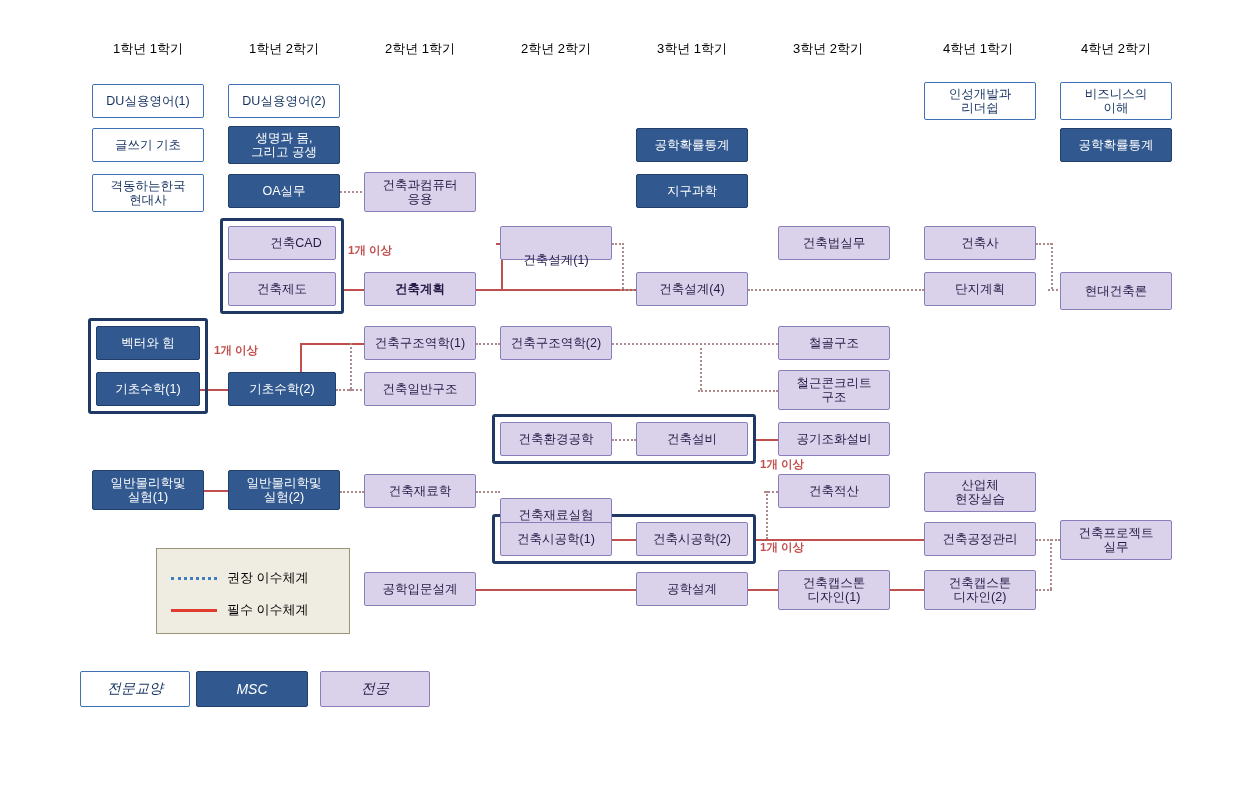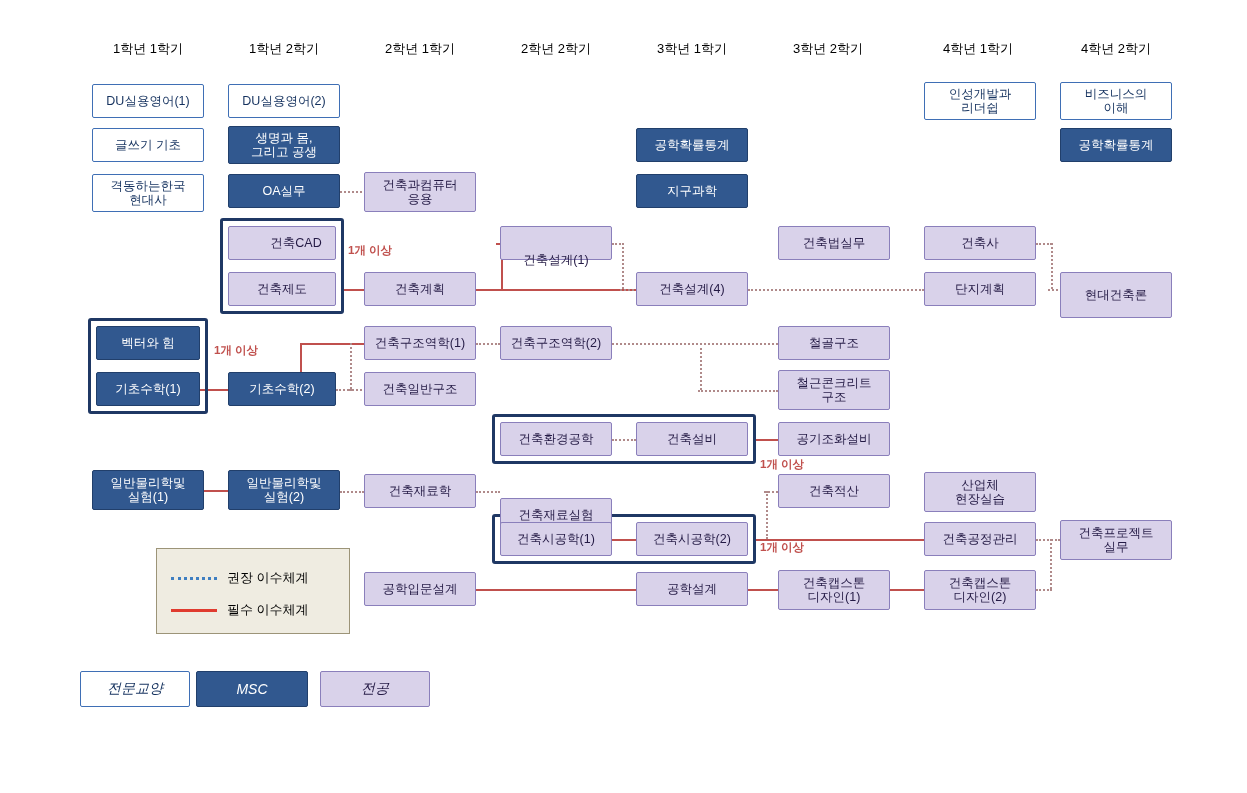--- a/index.html
+++ b/index.html
@@ -265,30 +265,30 @@
       </div>
       <div class="node t-major" style="left: 500px; top: 226px; width: 112px; height: 34px;">
         <span style="white-space: pre-line; margin-top: 34px;">건축설계(1)</span>
       </div>
       <div class="node t-major" style="left: 778px; top: 226px; width: 112px; height: 34px;">
         <span style="white-space: pre-line;">건축법실무</span>
       </div>
       <div class="node t-major" style="left: 924px; top: 226px; width: 112px; height: 34px;">
         <span style="white-space: pre-line;">건축사</span>
       </div>
-      <div class="node t-major" style="left: 364px; top: 272px; width: 112px; height: 34px;">
+      <div class="node t-major" style="left: 364px; top: 272px; width: 112px; height: 34px; font-weight: bold;">
         <span style="white-space: pre-line;">건축계획</span>
       </div>
       <div class="node t-major" style="left: 636px; top: 272px; width: 112px; height: 34px;">
         <span style="white-space: pre-line;">건축설계(4)</span>
       </div>
       <div class="node t-major" style="left: 924px; top: 272px; width: 112px; height: 34px;">
         <span style="white-space: pre-line;">단지계획</span>
       </div>
-      <div class="node t-major" style="left: 1060px; top: 272px; width: 112px; height: 46px;">
+      <div class="node t-major" style="left: 1060px; top: 272px; width: 112px; height: 38px;">
         <span style="white-space: pre-line;">현대건축론</span>
       </div>
       <div class="node t-msc" style="left: 96px; top: 326px; width: 104px; height: 34px;">
         <span style="white-space: pre-line;">벡터와 힘</span>
       </div>
       <div class="node t-major" style="left: 364px; top: 326px; width: 112px; height: 34px;">
         <span style="white-space: pre-line;">건축구조역학(1)</span>
       </div>
       <div class="node t-major" style="left: 500px; top: 326px; width: 112px; height: 34px;">
         <span style="white-space: pre-line;">건축구조역학(2)</span>

